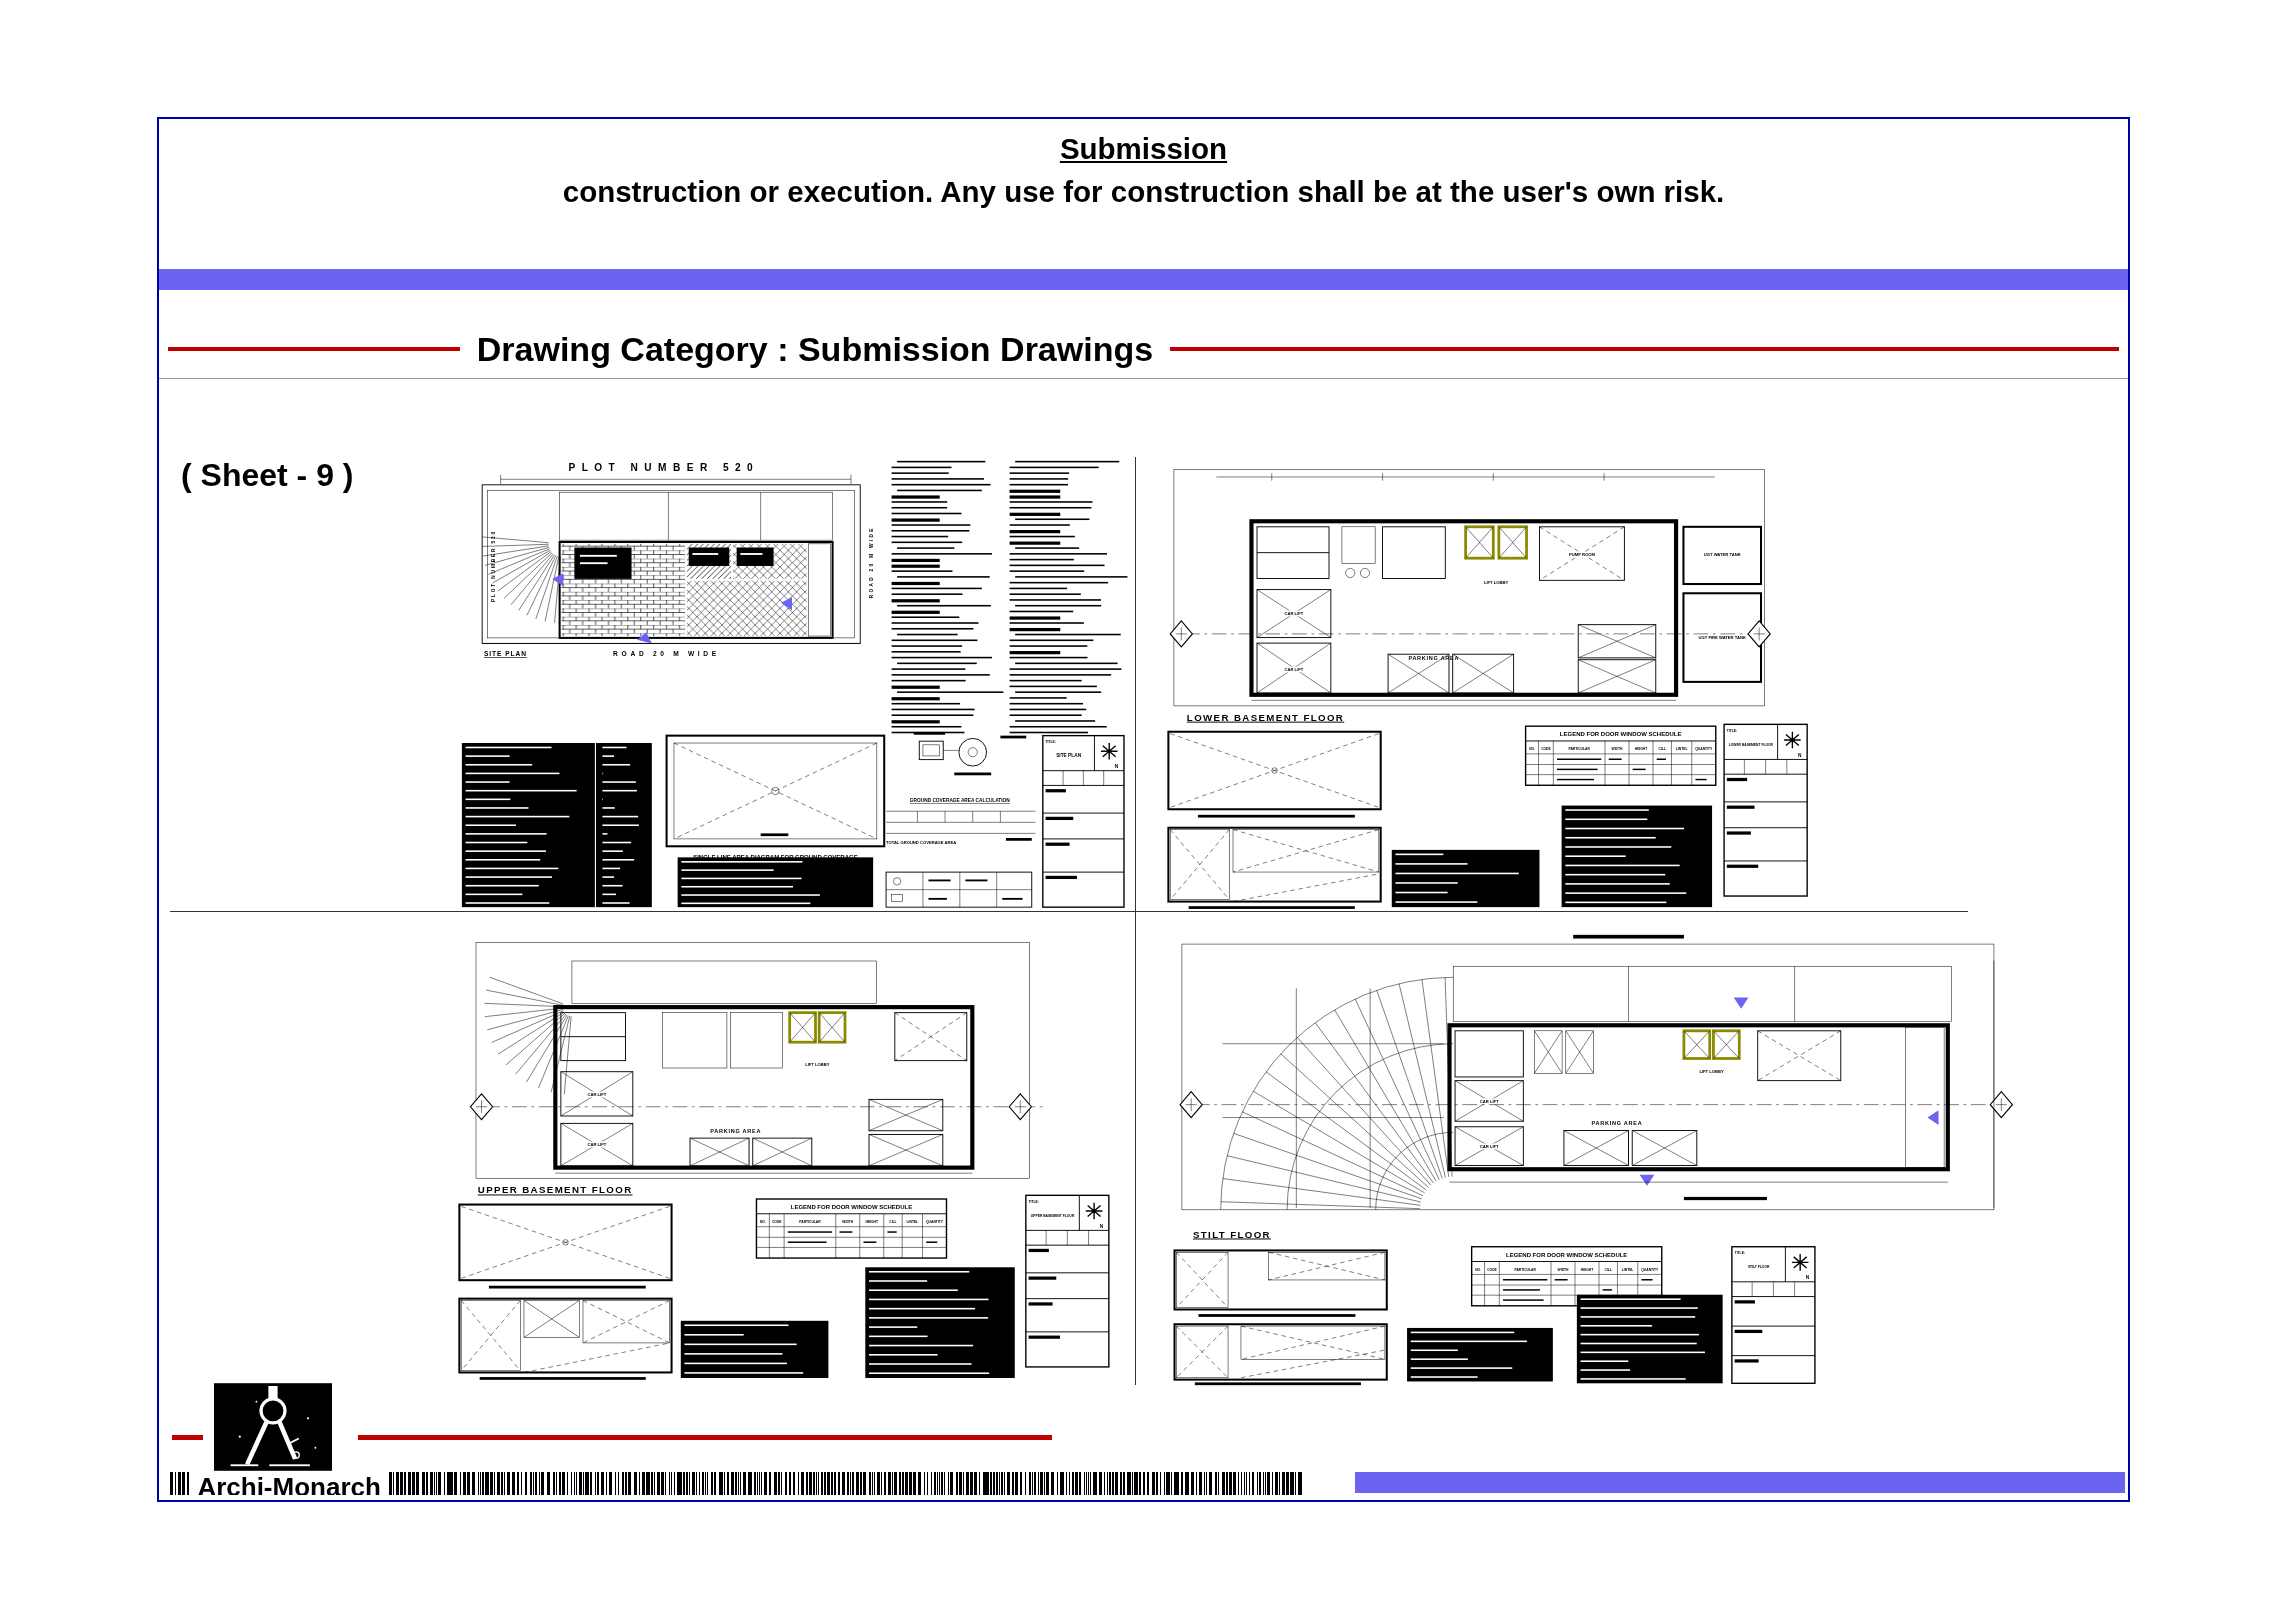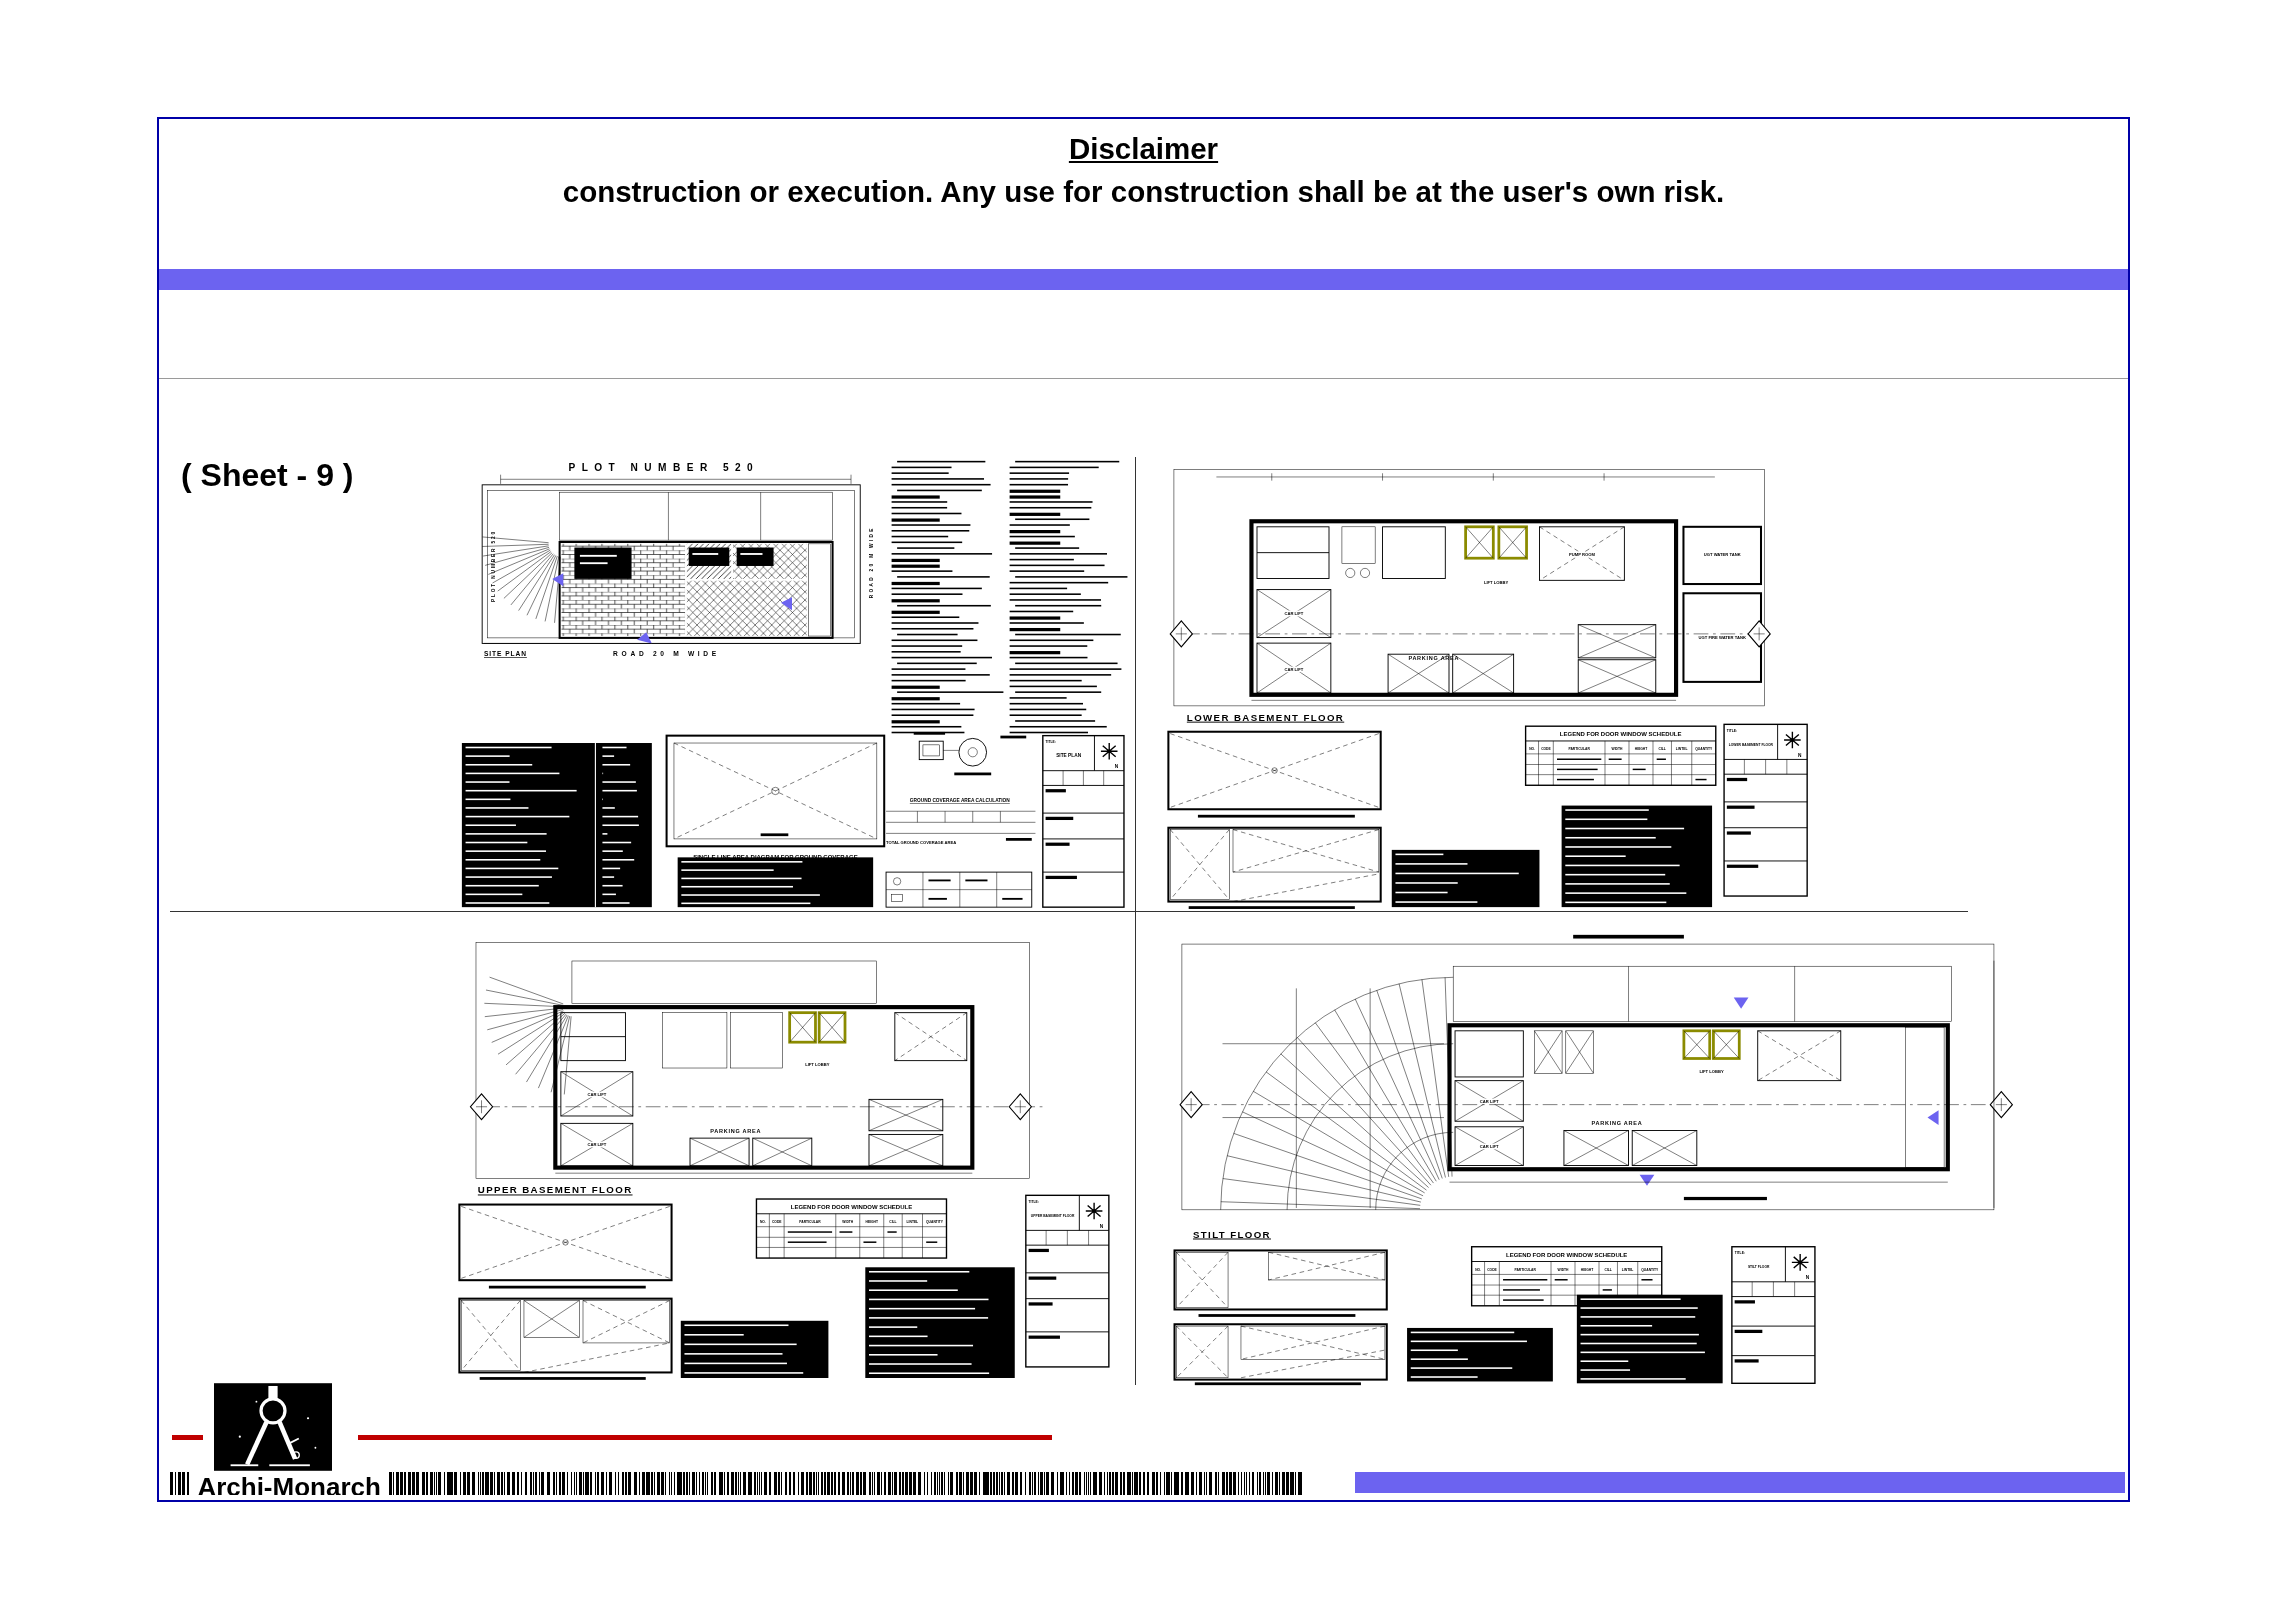--- a/index.html
+++ b/index.html
@@ -80,26 +80,31 @@
     </pattern>
     <pattern id="p-vl" patternUnits="userSpaceOnUse" width="4" height="4">
       <path d="M2,0 V4" stroke="#000" stroke-width="0.55" fill="none"></path>
     </pattern>
   </defs>
 </svg>
 
 <div class="frame">
 
   <div class="disclaimer">
-    <div class="disc-title">Disclaimer</div>
+    <div class="disc-title">Submission</div>
     <div class="disc-line">construction or execution. Any use for construction shall be at the user's own risk.</div>
   </div>
 
   <div class="top-bar"></div>
 
+  <div class="category-row">
+    <span class="redline rl-left"></span>
+    <span class="cat-text">Drawing Category : Submission Drawings</span>
+    <span class="redline rl-right"></span>
+  </div>
   <div class="gray-sep"></div>
 
   <div class="sheet-label">( Sheet - 9 )</div>
 
   <div class="div-v"></div>
   <div class="div-h"></div>
 
   <svg class="quad" style="left:297px;top:340px" width="672" height="450" viewBox="0 0 728 488">
     <g>
       <text class="t11" text-anchor="middle" x="225" y="13">PLOT NUMBER 520</text>

